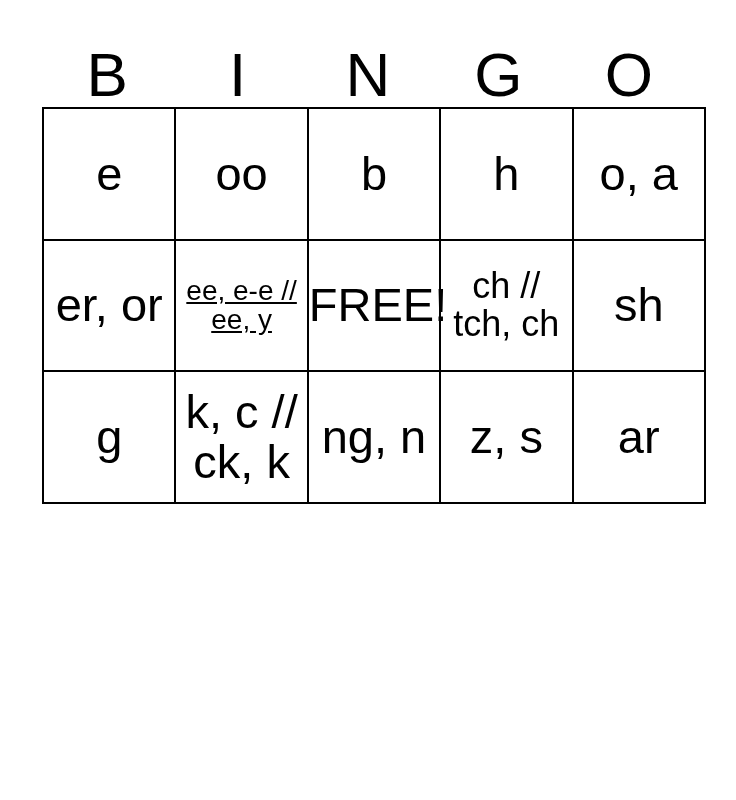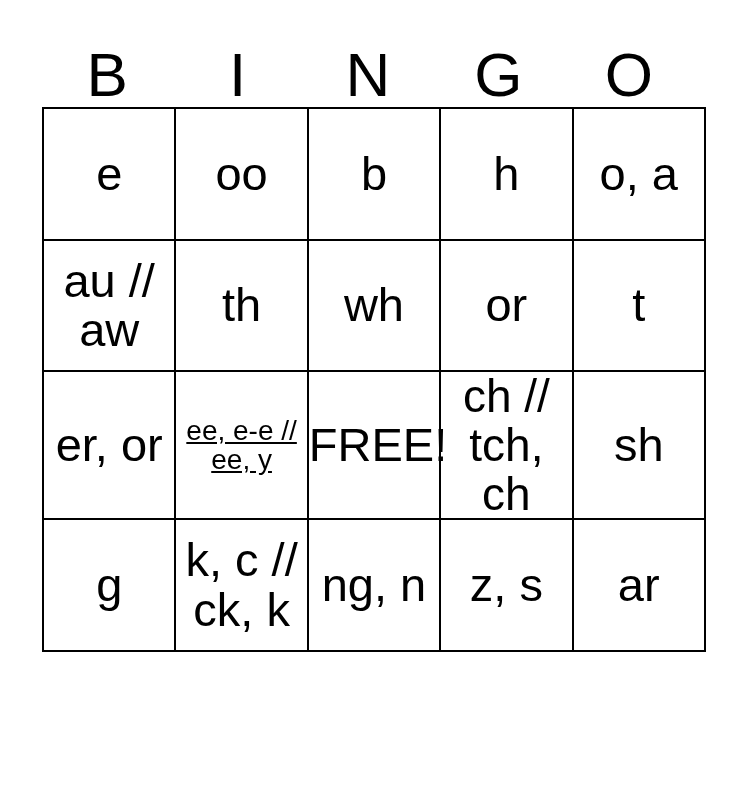--- a/index.html
+++ b/index.html
@@ -64,21 +64,21 @@
   #grid td .cell-text {
     display: block;
     font-size: 47px;
     font-weight: 400;
     line-height: 1.06;
     white-space: normal;
     word-break: normal;
   }
   
   #grid td.size-sm .cell-text { font-size: 28px; text-decoration: underline; }
-  #grid td.size-md .cell-text { font-size: 46px; }
+  #grid td.size-md .cell-text { font-size: 36px; }
 </style>
 </head>
 <body>
 
 <div id="card">
 
   <div id="header">
     <div class="hcell">
       <span class="hletter">B</span>
     </div>
@@ -110,37 +110,20 @@
           </td>
         <td>
             <span class="cell-text">h</span>
           </td>
         <td>
             <span class="cell-text">o, a</span>
           </td>
       </tr>
       <tr>
         <td>
-            <span class="cell-text">au // aw</span>
-          </td>
-        <td>
-            <span class="cell-text">th</span>
-          </td>
-        <td>
-            <span class="cell-text">wh</span>
-          </td>
-        <td>
-            <span class="cell-text">or</span>
-          </td>
-        <td>
-            <span class="cell-text">t</span>
-          </td>
-      </tr>
-      <tr>
-        <td>
             <span class="cell-text">er, or</span>
           </td>
         <td class="size-sm">
             <span class="cell-text">ee, e-e // ee, y</span>
           </td>
         <td>
             <span class="cell-text">FREE!</span>
           </td>
         <td class="size-md">
             <span class="cell-text">ch // tch, ch</span>

